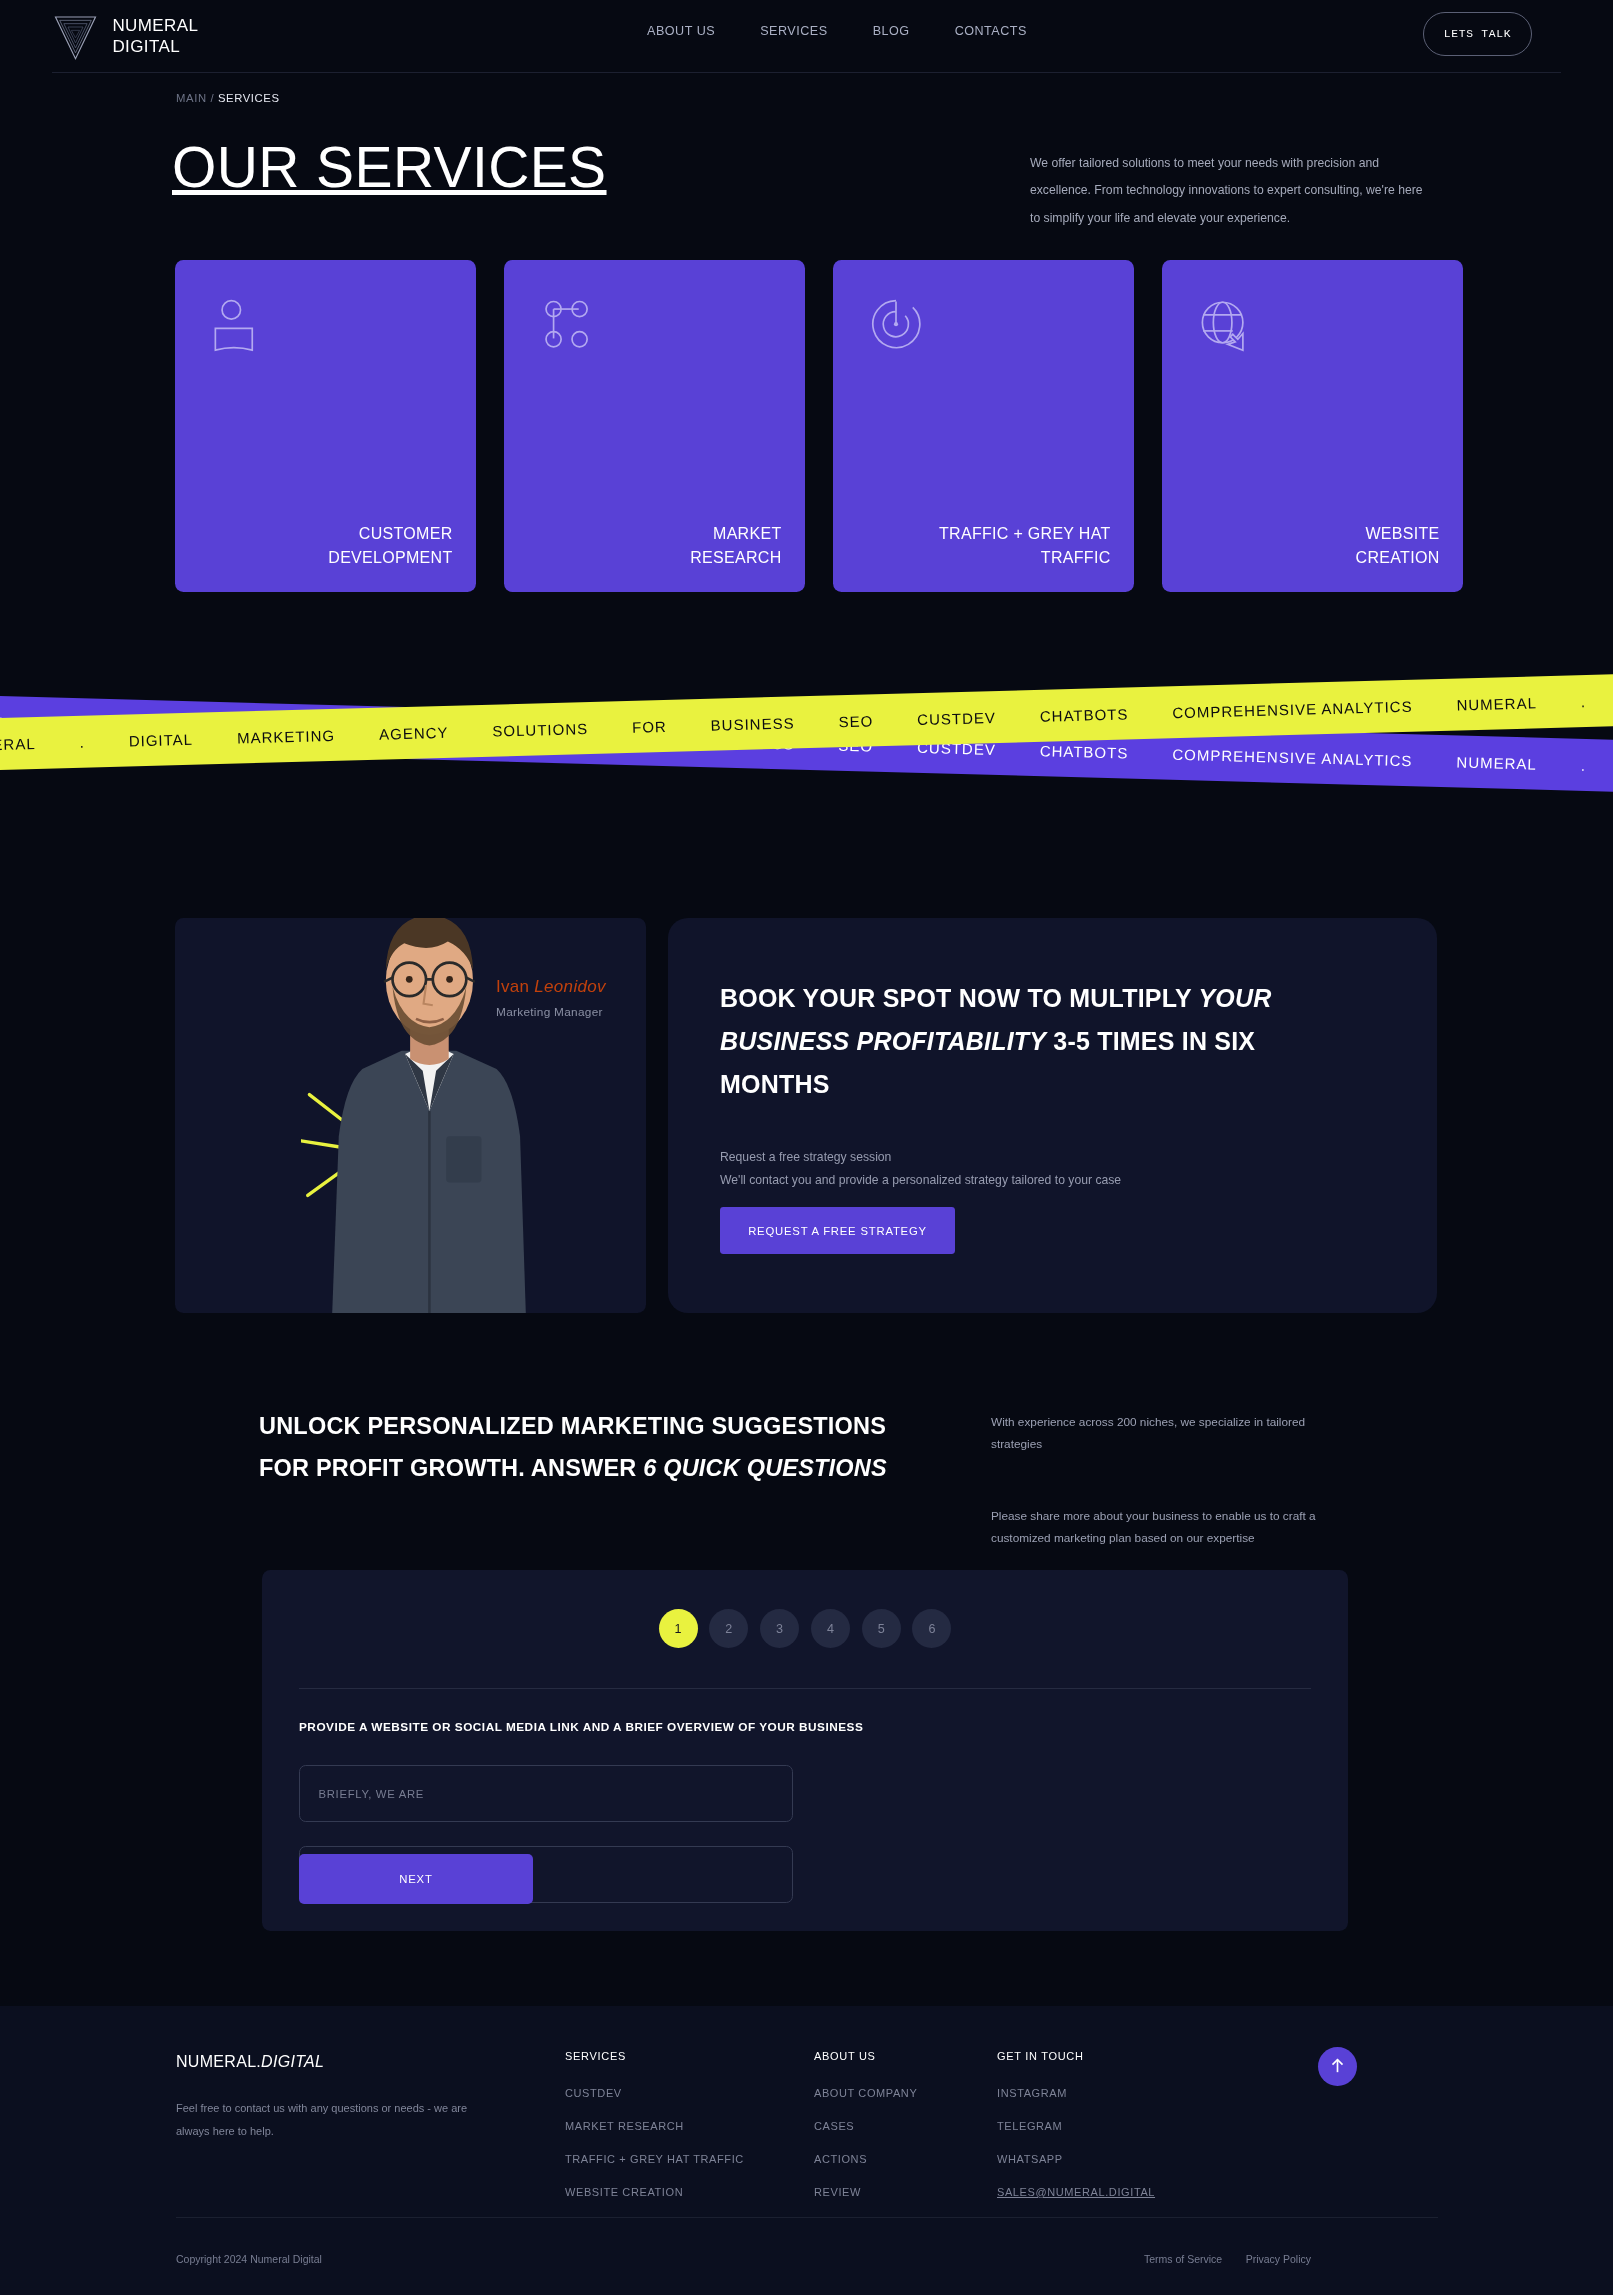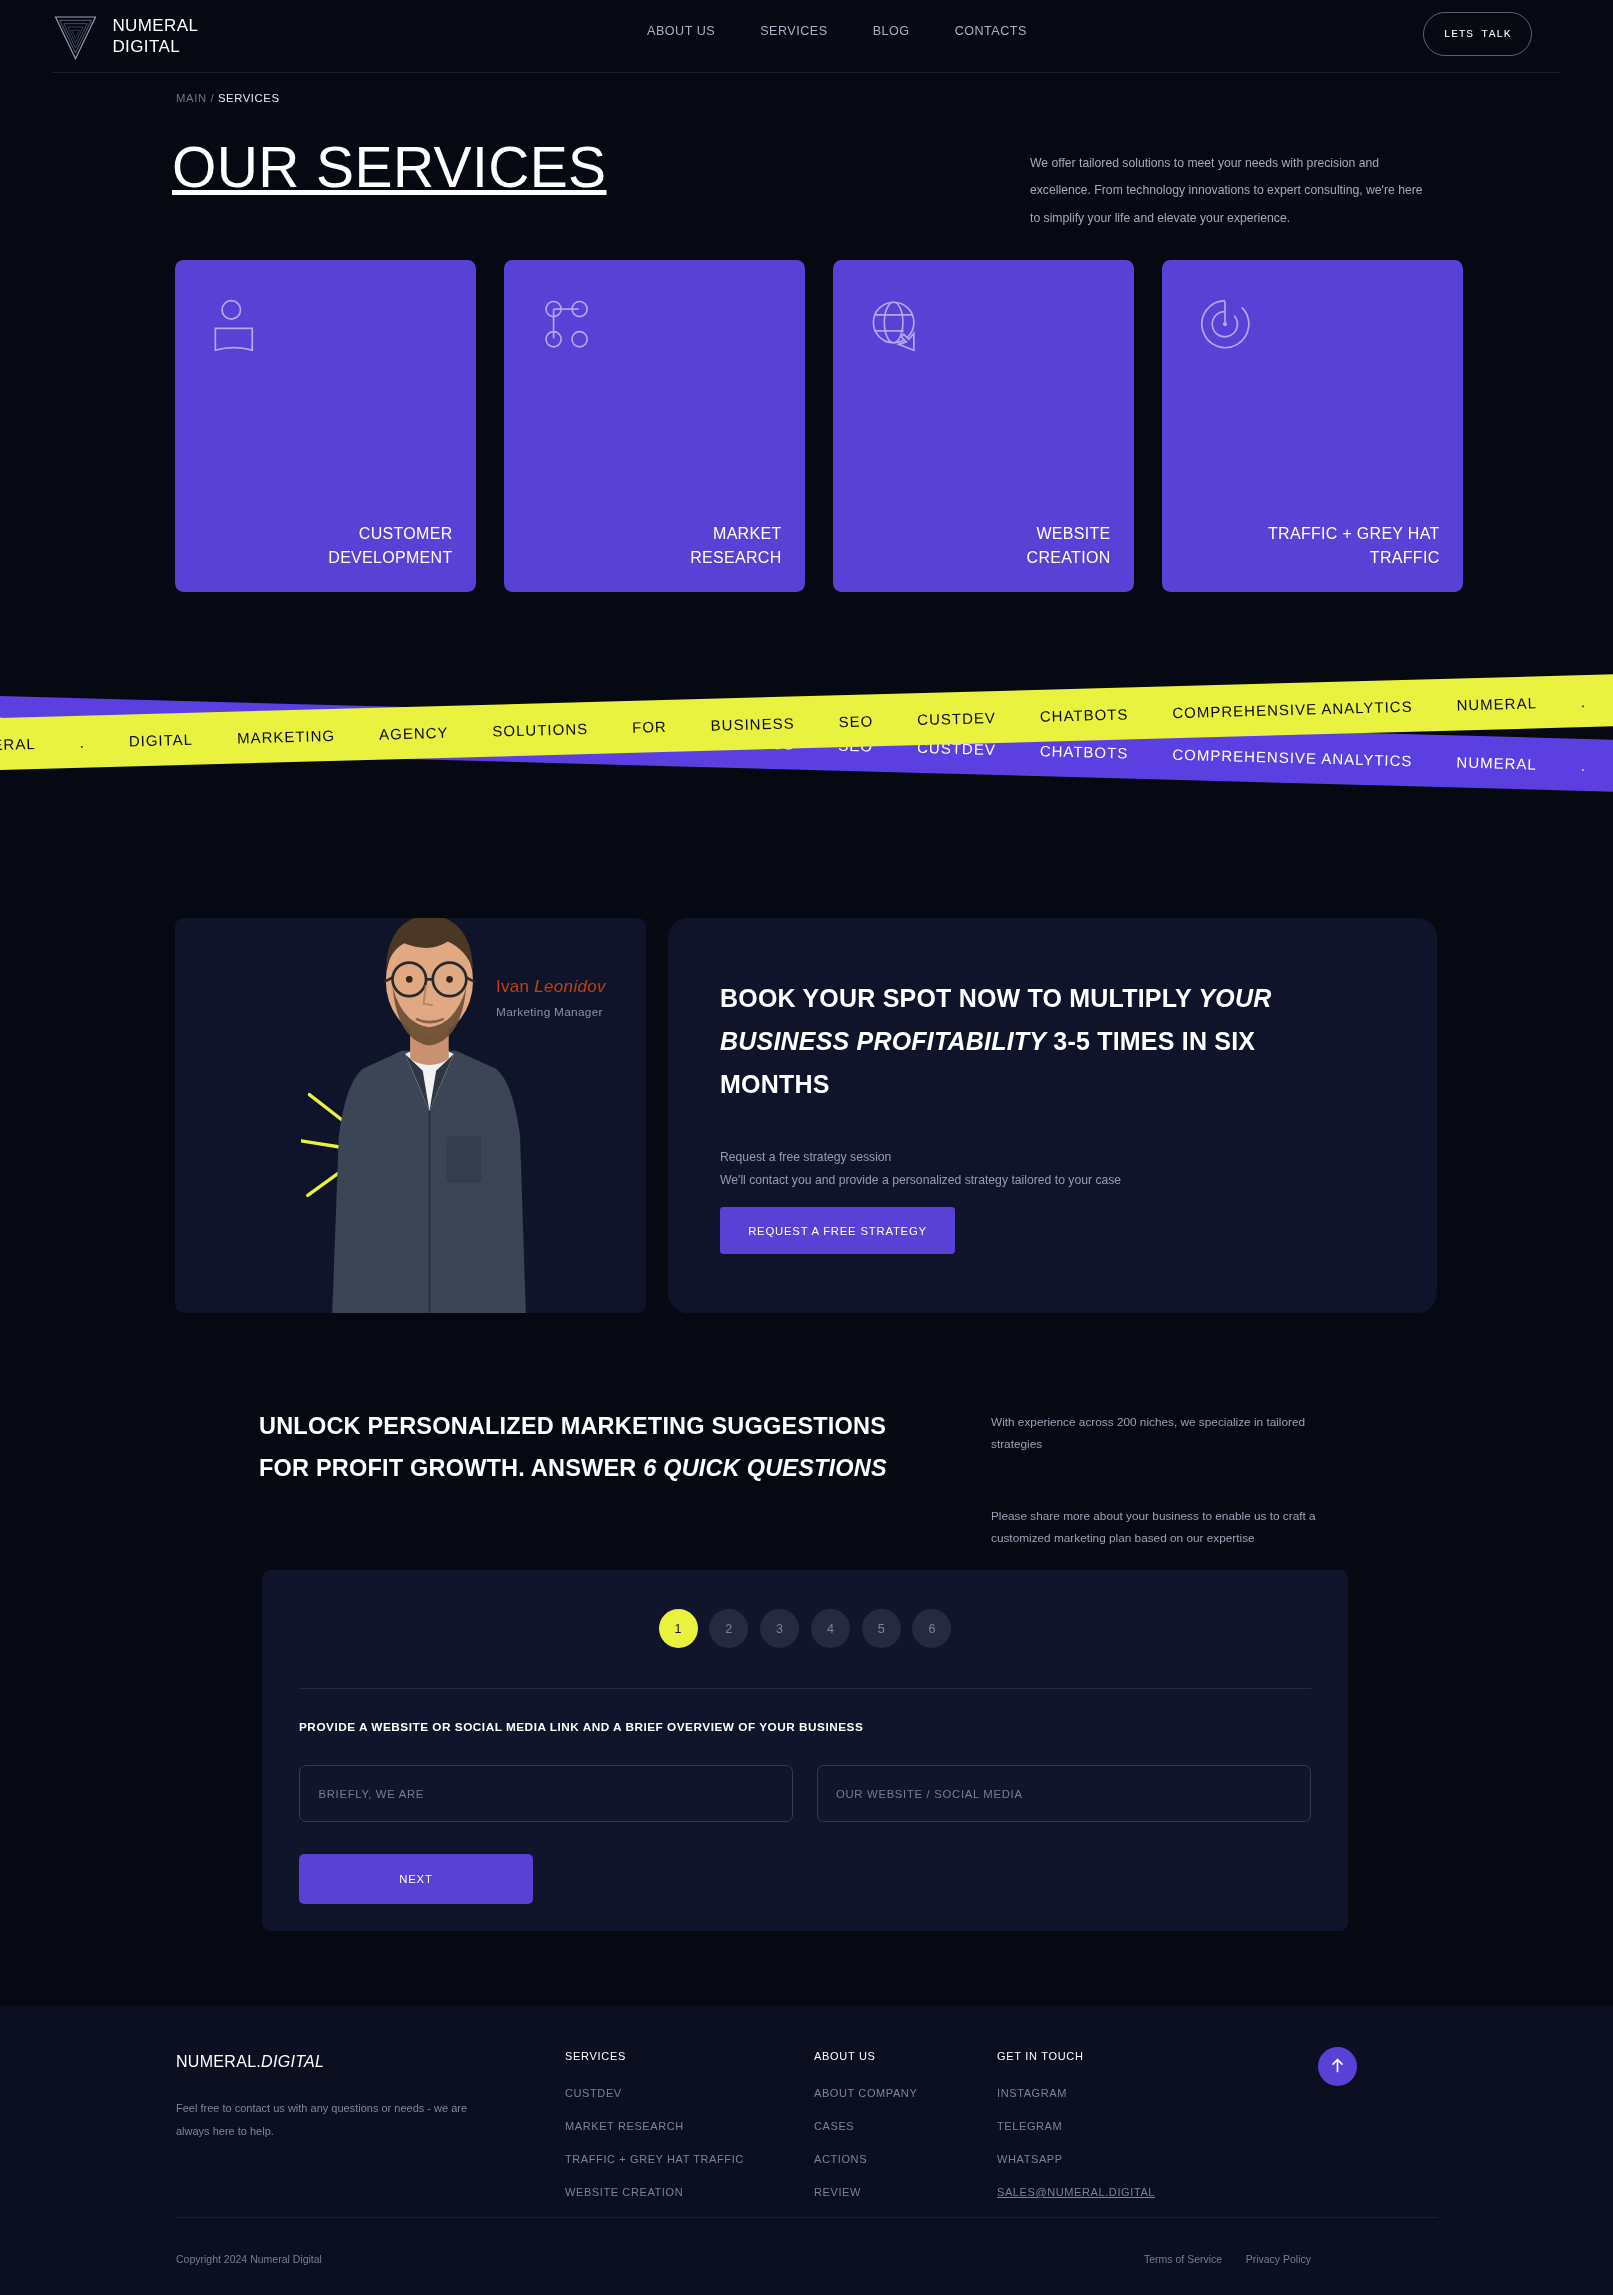--- a/index.html
+++ b/index.html
@@ -118,21 +118,21 @@
     width:39px; height:39px; border-radius:50%; background:#242a42;
     color:#7d melt; display:flex; align-items:center; justify-content:center;
     font-size:12.6px; color:#7d8298; cursor:pointer;
   }
   .step.active { background:#e9f23f; color:#14161f; }
   .quiz-rule { position:absolute; top:118px; left:37px; width:1012px; height:0.8px; background:#262b41; }
   .quiz-q {
     position:absolute; top:150px; left:37px; color:#fff;
     font-size:11.8px; letter-spacing:0.5px; font-weight:bold;
   }
-  .quiz-inputs { position:absolute; top:195px; left:37px; display:flex; gap:23.5px; }
+  .quiz-inputs { position:absolute; top:195px; left:37px; display:flex; gap:23.5px;flex-direction:column; }
   .qinput {
     width:494px; height:57px; background:transparent; border:0.8px solid #343a52;
     border-radius:6.7px; color:#cfd3e0; font-size:11.3px; letter-spacing:0.7px;
     padding:0 18.5px; font-family:"Liberation Sans", sans-serif;
   }
   .qinput::placeholder { color:#787d92; }
   .next-btn {
     position:absolute; top:284px; left:37px; width:234px; height:50px;
     background:#5941d6; border:none; border-radius:5px; color:#fff;
     font-size:11.3px; letter-spacing:0.8px; font-family:"Liberation Sans", sans-serif; cursor:pointer;
@@ -228,46 +228,46 @@
         </svg>
       </span>
       <div class="ttl">
         <div>MARKET</div>
         <div>RESEARCH</div>
       </div>
     </div>
 
     <div class="card">
       <span class="ic">
+        <svg width="52" height="54" viewBox="0 0 62 64">
+          <path d="M31 3 A28 28 0 1 0 51 11" fill="none" stroke="#b3a9f0" stroke-width="2"></path>
+          <path d="M31 16 A15 15 0 1 0 42 21" fill="none" stroke="#b3a9f0" stroke-width="2"></path>
+          <line x1="31" y1="4" x2="31" y2="31" stroke="#b3a9f0" stroke-width="2"></line>
+          <circle cx="31" cy="31" r="2.5" fill="#b3a9f0"></circle>
+        </svg>
+      </span>
+      <div class="ttl">
+        <div>TRAFFIC + GREY HAT</div>
+        <div>TRAFFIC</div>
+      </div>
+    </div>
+
+    <div class="card">
+      <span class="ic">
         <svg width="54" height="54" viewBox="0 0 64 64">
           <circle cx="28" cy="29" r="24" fill="none" stroke="#b3a9f0" stroke-width="2"></circle>
           <ellipse cx="28" cy="29" rx="11" ry="24" fill="none" stroke="#b3a9f0" stroke-width="2"></ellipse>
           <line x1="5" y1="20" x2="51" y2="20" stroke="#b3a9f0" stroke-width="2"></line>
           <line x1="5" y1="39" x2="40" y2="39" stroke="#b3a9f0" stroke-width="2"></line>
           <path d="M36 42 L36 62 L42 55 L48 61 L51 58 L45 52 L54 49 Z" fill="#5941d6" stroke="#b3a9f0" stroke-width="2" transform="rotate(180 44 52)"></path>
         </svg>
       </span>
       <div class="ttl">
         <div>WEBSITE</div>
         <div>CREATION</div>
-      </div>
-    </div>
-
-    <div class="card">
-      <span class="ic">
-        <svg width="52" height="54" viewBox="0 0 62 64">
-          <path d="M31 3 A28 28 0 1 0 51 11" fill="none" stroke="#b3a9f0" stroke-width="2"></path>
-          <path d="M31 16 A15 15 0 1 0 42 21" fill="none" stroke="#b3a9f0" stroke-width="2"></path>
-          <line x1="31" y1="4" x2="31" y2="31" stroke="#b3a9f0" stroke-width="2"></line>
-          <circle cx="31" cy="31" r="2.5" fill="#b3a9f0"></circle>
-        </svg>
-      </span>
-      <div class="ttl">
-        <div>TRAFFIC + GREY HAT</div>
-        <div>TRAFFIC</div>
       </div>
     </div>
   </div>
 
   <div class="marquee-zone">
     <div class="band purple" id="band-purple">
         <span>NUMERAL</span>
         <span>.</span>
         <span>DIGITAL</span>
         <span>MARKETING</span>

